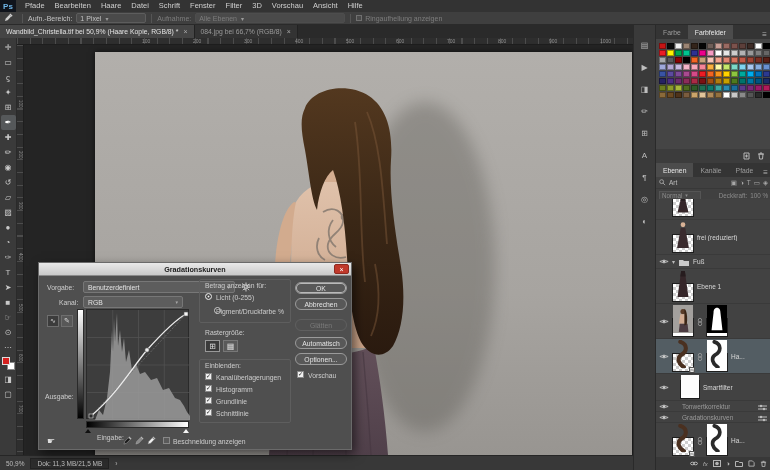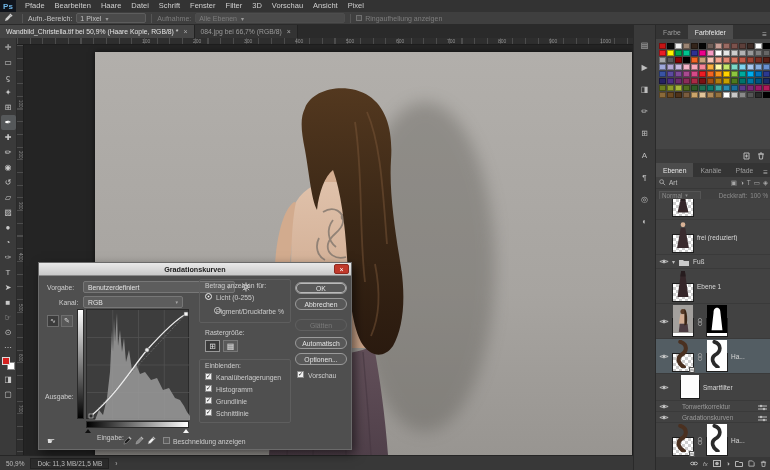--- a/index.html
+++ b/index.html
@@ -131,21 +131,21 @@
         <span class="menu-item">Pfade</span>
         <span class="menu-item">Bearbeiten</span>
         <span class="menu-item">Haare</span>
         <span class="menu-item">Datei</span>
         <span class="menu-item">Schrift</span>
         <span class="menu-item">Fenster</span>
         <span class="menu-item">Filter</span>
         <span class="menu-item">3D</span>
         <span class="menu-item">Vorschau</span>
         <span class="menu-item">Ansicht</span>
-        <span class="menu-item">Pixel</span>
+        <span class="menu-item">Hilfe</span>
       </div>
   </div>
 
   <div id="optionsbar" class="abs">
     <span style="margin:0 4px;">
       <svg width="9" height="9" viewBox="0 0 10 10">
           <path d="M1 9 L2 6 L6 2 L8 4 L4 8 Z" fill="#cfcfcf"></path>
           <path d="M6.5 1 L9 3.5" stroke="#cfcfcf" stroke-width="1.6"></path>
         </svg>
     </span>

